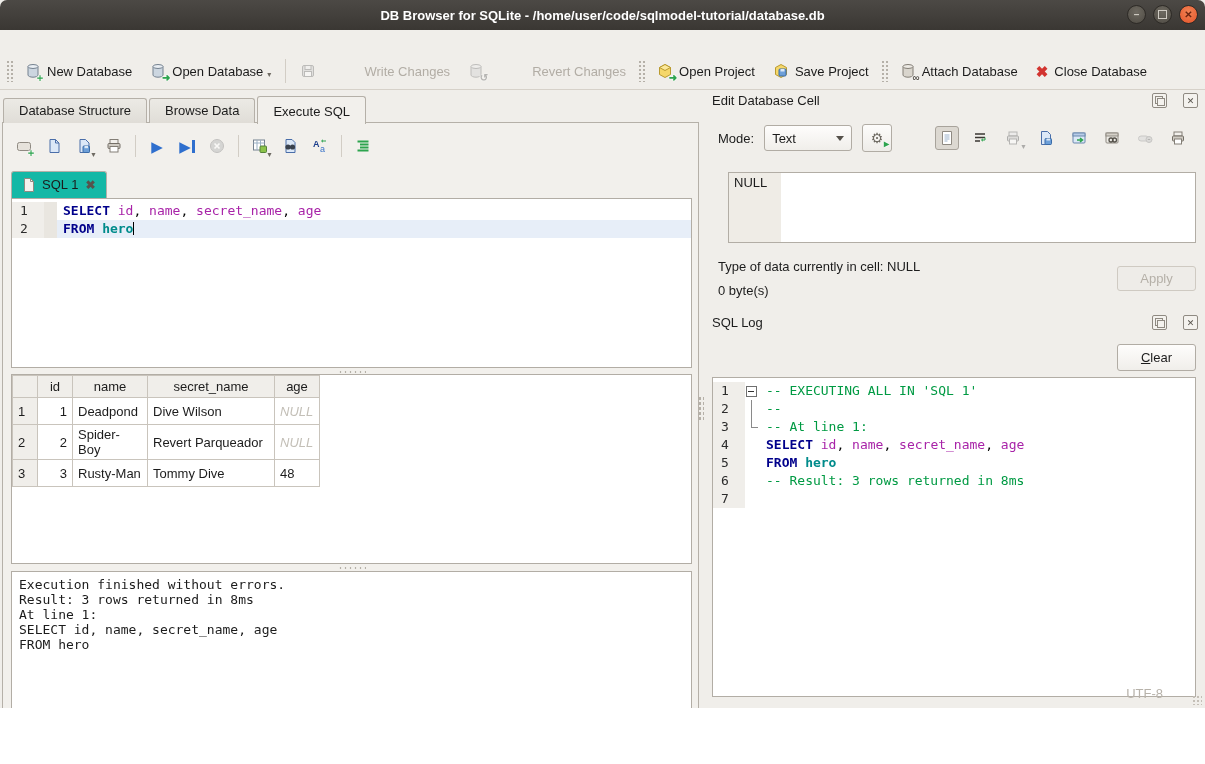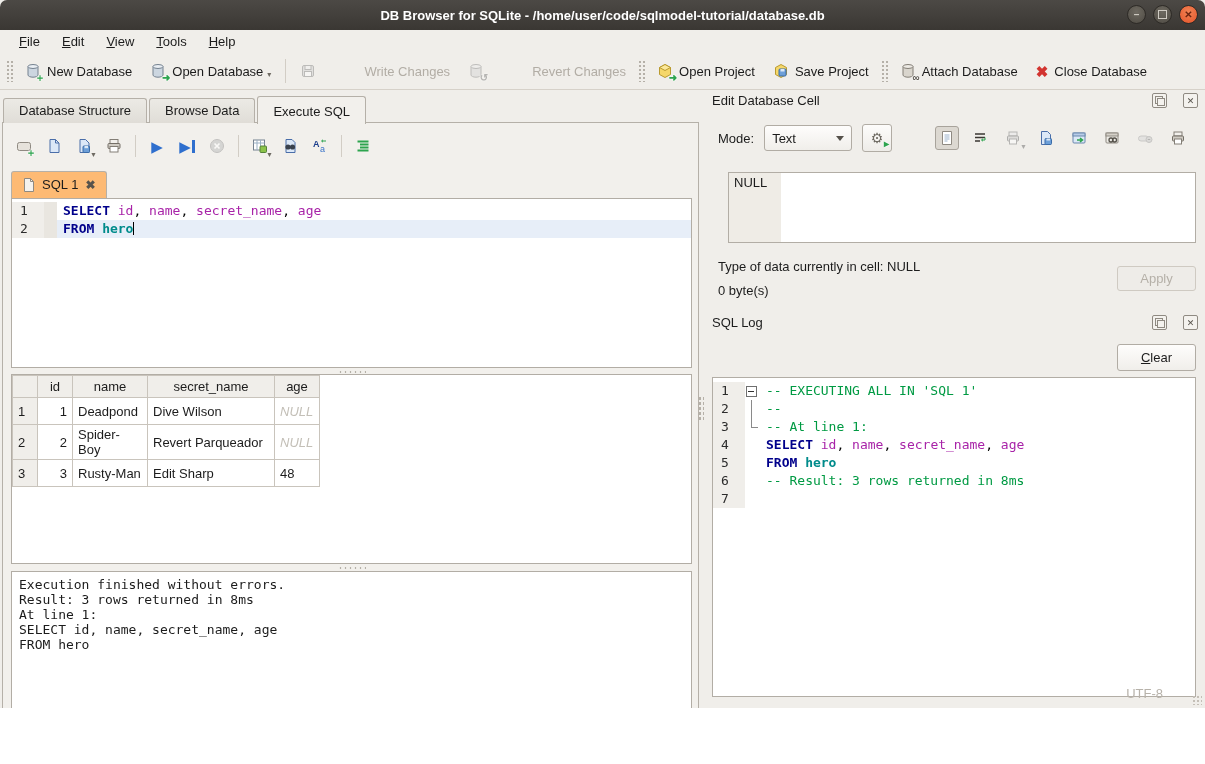--- a/index.html
+++ b/index.html
@@ -42,21 +42,21 @@
     background:#f2f0ec;box-sizing:border-box;}
   
   .sql-toolbar{position:absolute;left:8px;top:8px;height:30px;display:flex;align-items:center;gap:4px;}
   .sbtn{position:relative;width:26px;height:26px;display:flex;align-items:center;justify-content:center;}
   .sbtn.disabled{filter:grayscale(1);opacity:.55;}
   .sbtn .mini-caret{position:absolute;right:0;bottom:1px;font-size:7px;color:#6e6a62;}
   .s-sep{width:1px;height:22px;background:#d2cdc5;margin:0 4px;}
   .play{color:#2f6fce;font-size:15px;line-height:15px;}
   
   .subtabbar{position:absolute;left:8px;top:45px;height:30px;display:flex;align-items:flex-end;}
-  .subtab{display:flex;align-items:center;gap:7px;background:#fdba74;border:1px solid #b5b0a8;border-bottom:none;
+  .subtab{display:flex;align-items:center;gap:7px;background:#14b8a6;border:1px solid #b5b0a8;border-bottom:none;
     border-radius:3px 3px 0 0;padding:5px 11px 6px;}
   .subtab .x{color:#57534c;font-weight:bold;font-size:12px;}
   
   .codebox{background:#fff;border:1px solid #b2ada5;box-sizing:border-box;overflow:hidden;
     font-family:"DejaVu Sans Mono",monospace;font-size:13px;}
   .editor{position:absolute;left:8px;top:75px;width:681px;height:170px;padding-top:3px;}
   .code-line{display:flex;height:18px;line-height:18px;white-space:pre;}
   .gutter{width:24px;padding-left:8px;flex:none;background:#f0eeea;color:#2c2c2c;}
   .fold{width:15px;flex:none;position:relative;}
   .editor-code .fold{background:#e9e6e0;width:13px;}
@@ -146,27 +146,20 @@
     <span>DB Browser for SQLite - /home/user/code/sqlmodel-tutorial/database.db</span>
     <div class="win-controls">
       <div class="wbtn">–</div>
       <div class="wbtn">
           <span class="sq"></span>
         </div>
       <div class="wbtn close">✕</div>
     </div>
   </div>
 
-  <div class="menubar">
-      <div class="menu-item"><span class="mn">F</span>ile</div>
-      <div class="menu-item"><span class="mn">E</span>dit</div>
-      <div class="menu-item"><span class="mn">V</span>iew</div>
-      <div class="menu-item"><span class="mn">T</span>ools</div>
-      <div class="menu-item"><span class="mn">H</span>elp</div>
-    </div>
 
   <div class="toolbar">
     <div class="tb-handle"></div>
     <div class="tb-btn">
       <span class="icon16">
         <svg viewBox="0 0 16 16" width="16" height="16">
             <path d="M3 3.5v8.5c0 1.2 2.3 2.2 5 2.2s5-1 5-2.2V3.5" fill="#ccd6e0" stroke="#74818f"></path>
             <ellipse cx="8" cy="3.5" rx="5" ry="2" fill="#e9eef3" stroke="#74818f"></ellipse>
           </svg>
         <span class="badge" style="color:#2da44e">＋</span></span>
@@ -367,21 +360,21 @@
               <th>2</th>
               <td>2</td>
               <td>Spider-Boy</td>
               <td>Revert Parqueador</td>
               <td class="nullval">NULL</td>
             </tr>
             <tr>
               <th>3</th>
               <td>3</td>
               <td>Rusty-Man</td>
-              <td>Edit Sharp</td>
+              <td>Tommy Dive</td>
               <td>48</td>
             </tr>
           </tbody>
         </table>
       </div>
     <div class="hgrip" style="top:442px"></div>
 
     <div class="codebox message">Execution finished without errors.
 Result: 3 rows returned in 8ms
 At line 1:

